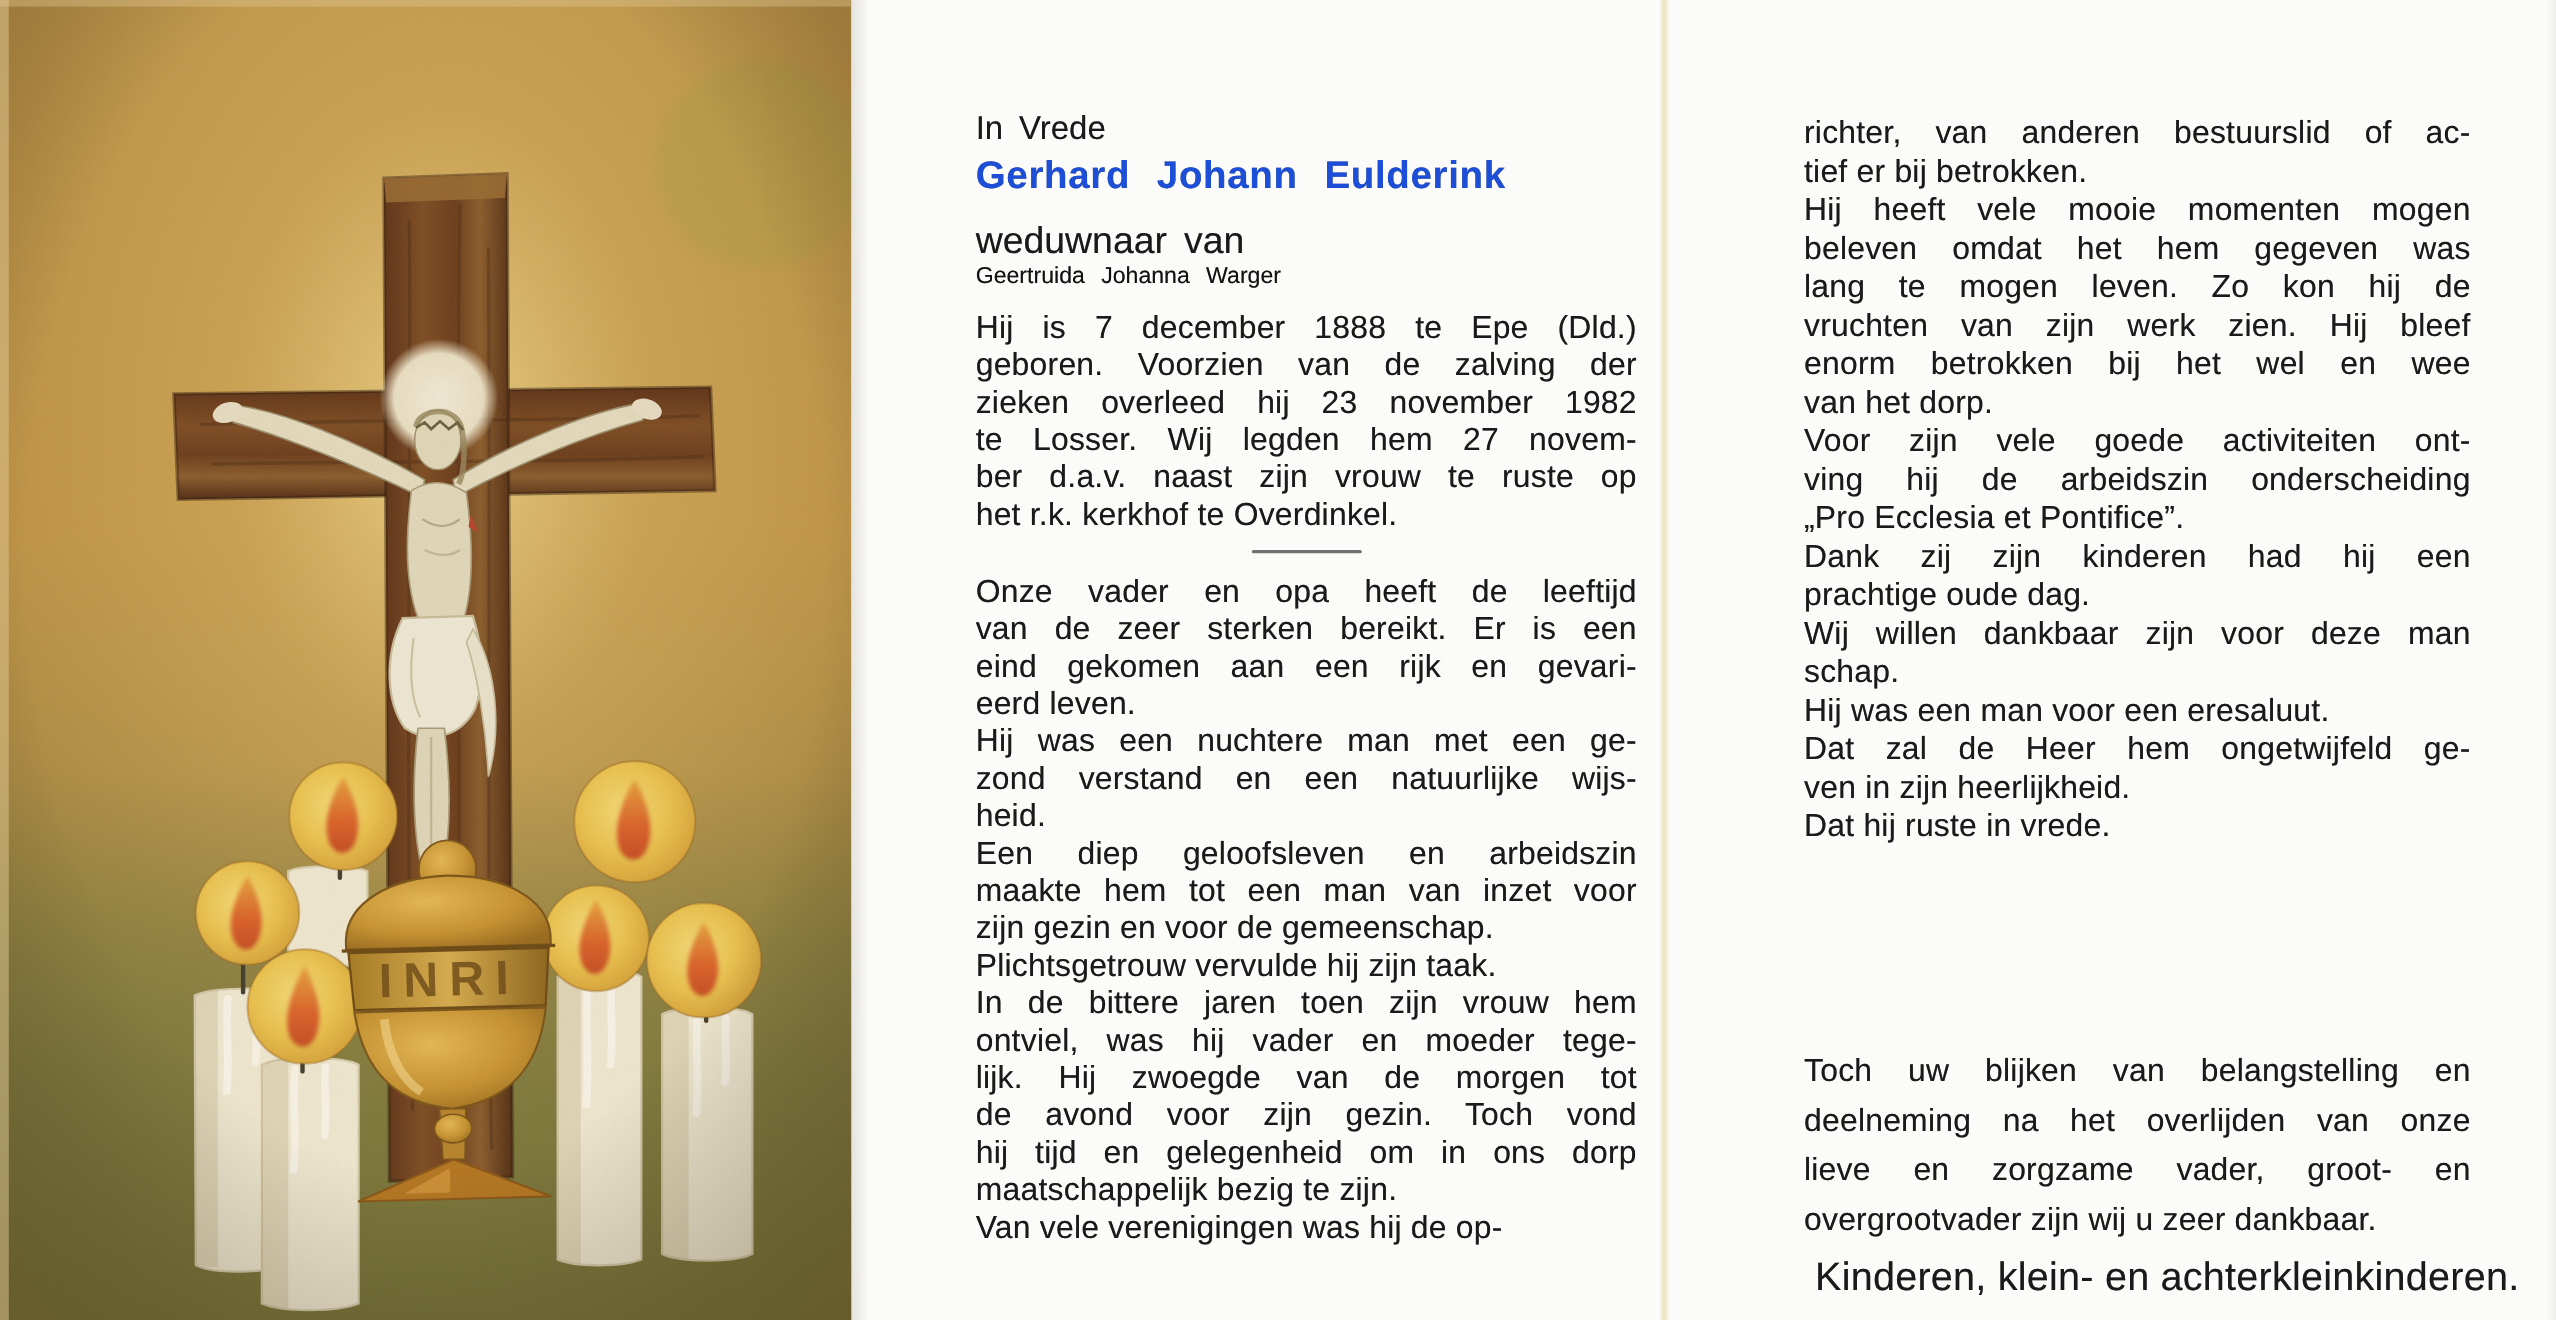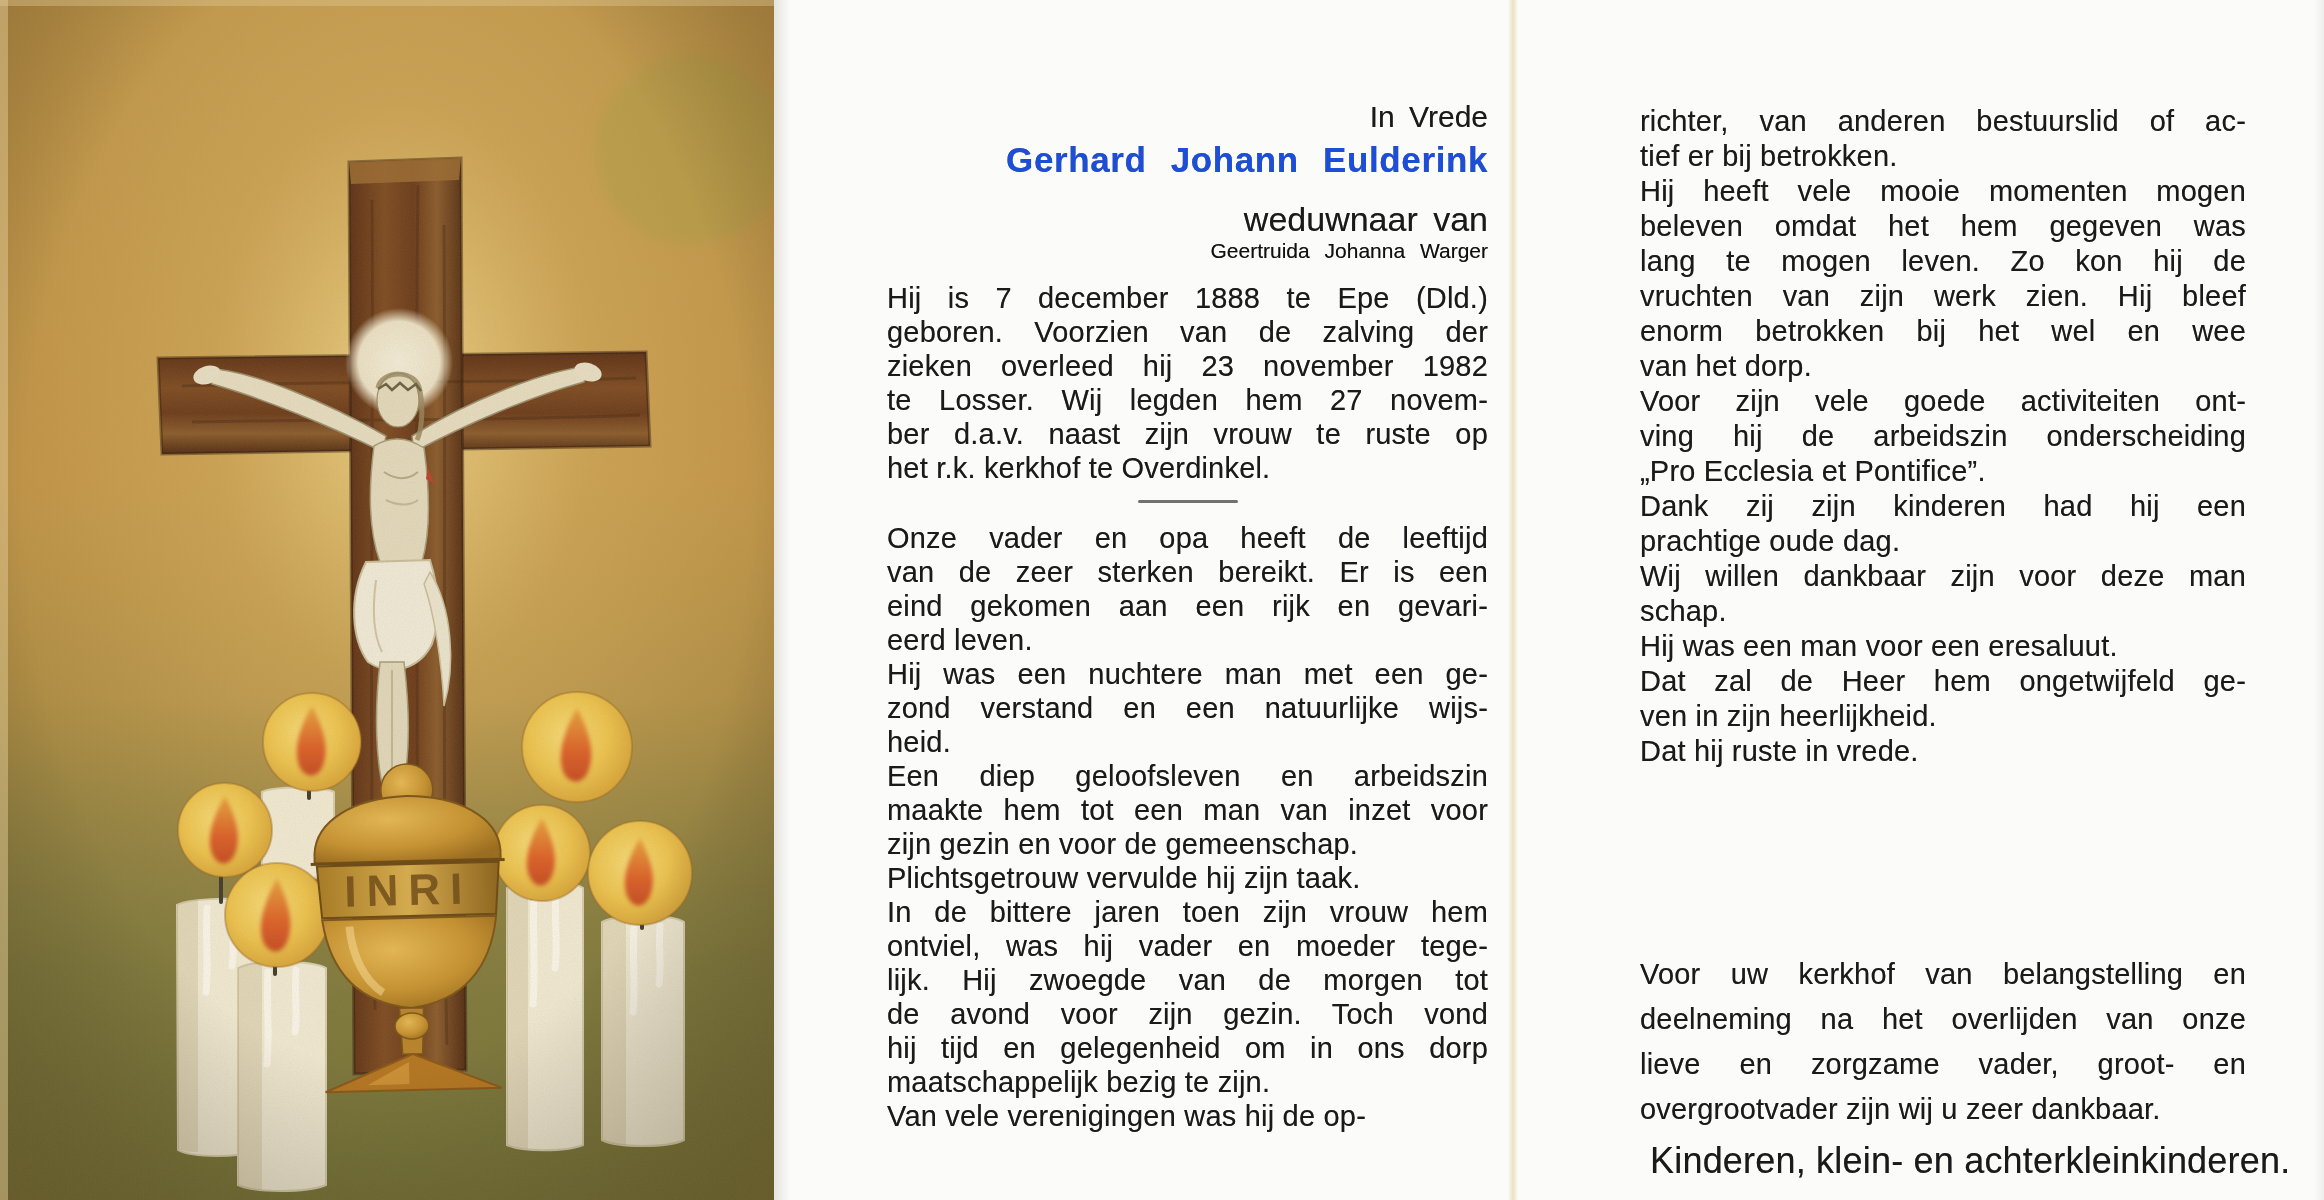--- a/index.html
+++ b/index.html
@@ -29,21 +29,21 @@
   .tl{
     font-size:29px;line-height:34px;
     text-align:justify;text-align-last:justify;
     letter-spacing:.2px;
     text-shadow:0 0 .6px rgba(25,25,25,.55);
   }
   .tl.last{text-align-last:left}
   .col-r .rmain .tl{line-height:35px}
   .col-r .thanks .tl{line-height:45px}
 
-  .hdr{position:absolute;left:0;right:0;text-align:right;white-space:nowrap;
+  .hdr{position:absolute;left:0;right:0;text-align:left;white-space:nowrap;
        text-shadow:0 0 .6px rgba(25,25,25,.55)}
   .in-vrede{top:100px;font-size:30px;word-spacing:6px}
   .name{top:140px;font-size:35px;font-weight:bold;word-spacing:14px;letter-spacing:.6px;color:#1d4ed8}
   .wed{top:200px;font-size:34px;word-spacing:6px}
   .spouse{top:239px;font-size:21px;font-weight:normal;word-spacing:9px;color:#111}
 
   .intro{top:281px}
   .rule{position:absolute;top:500px;left:50%;transform:translateX(-50%);
         width:100px;height:3px;background:#4f4f4f;border-radius:2px;opacity:.8}
   .mbody{top:521px}
@@ -300,19 +300,19 @@
       <div class="tl">Dank zij zijn kinderen had hij een</div>
       <div class="tl last">prachtige oude dag.</div>
       <div class="tl">Wij willen dankbaar zijn voor deze man</div>
       <div class="tl last">schap.</div>
       <div class="tl last">Hij was een man voor een eresaluut.</div>
       <div class="tl">Dat zal de Heer hem ongetwijfeld ge-</div>
       <div class="tl last">ven in zijn heerlijkheid.</div>
       <div class="tl last">Dat hij ruste in vrede.</div>
     </div>
   <div class="blk thanks">
-      <div class="tl">Voor uw kerkhof van belangstelling en</div>
+      <div class="tl">Toch uw blijken van belangstelling en</div>
       <div class="tl">deelneming na het overlijden van onze</div>
       <div class="tl">lieve en zorgzame vader, groot- en</div>
       <div class="tl last">overgrootvader zijn wij u zeer dankbaar.</div>
     </div>
   <div class="sig">Kinderen, klein- en achterkleinkinderen.</div>
 </div>
 
 </body></html>

